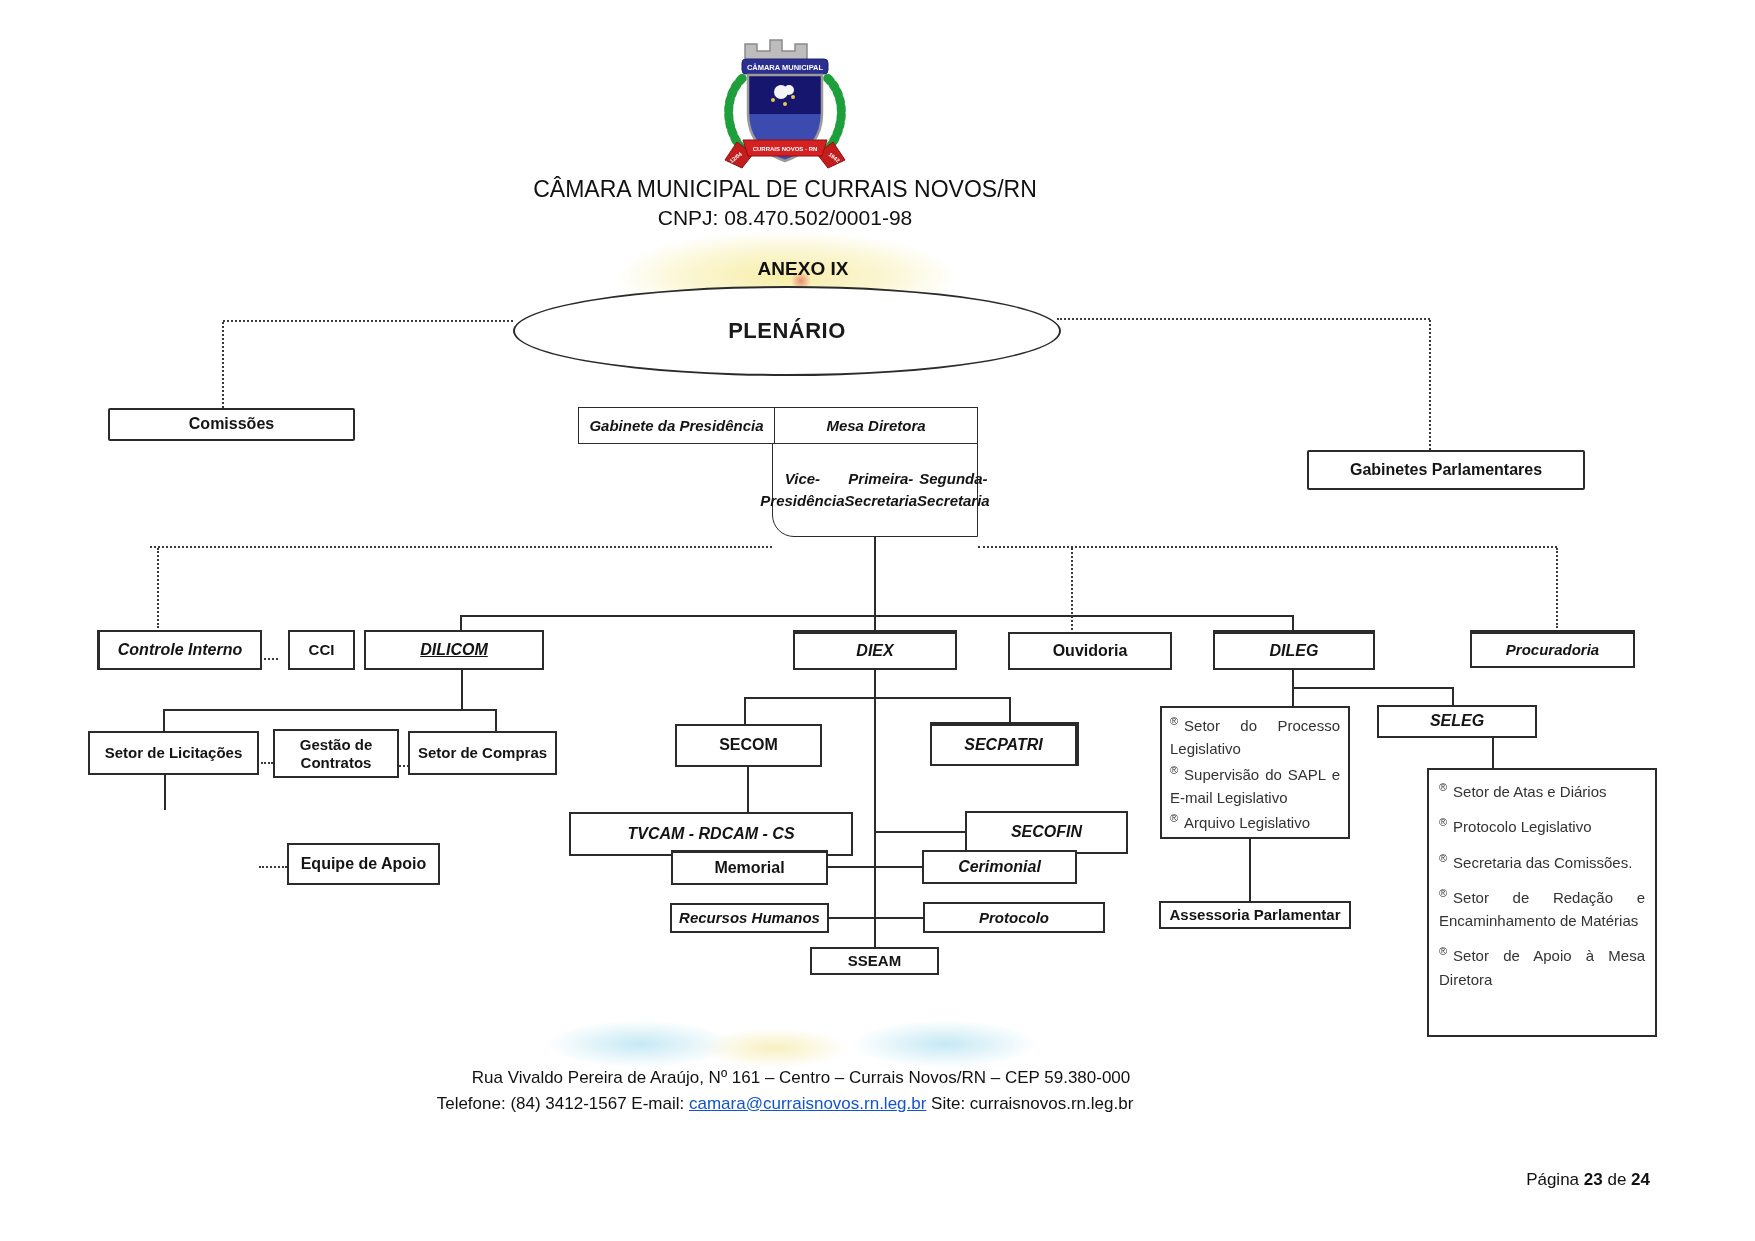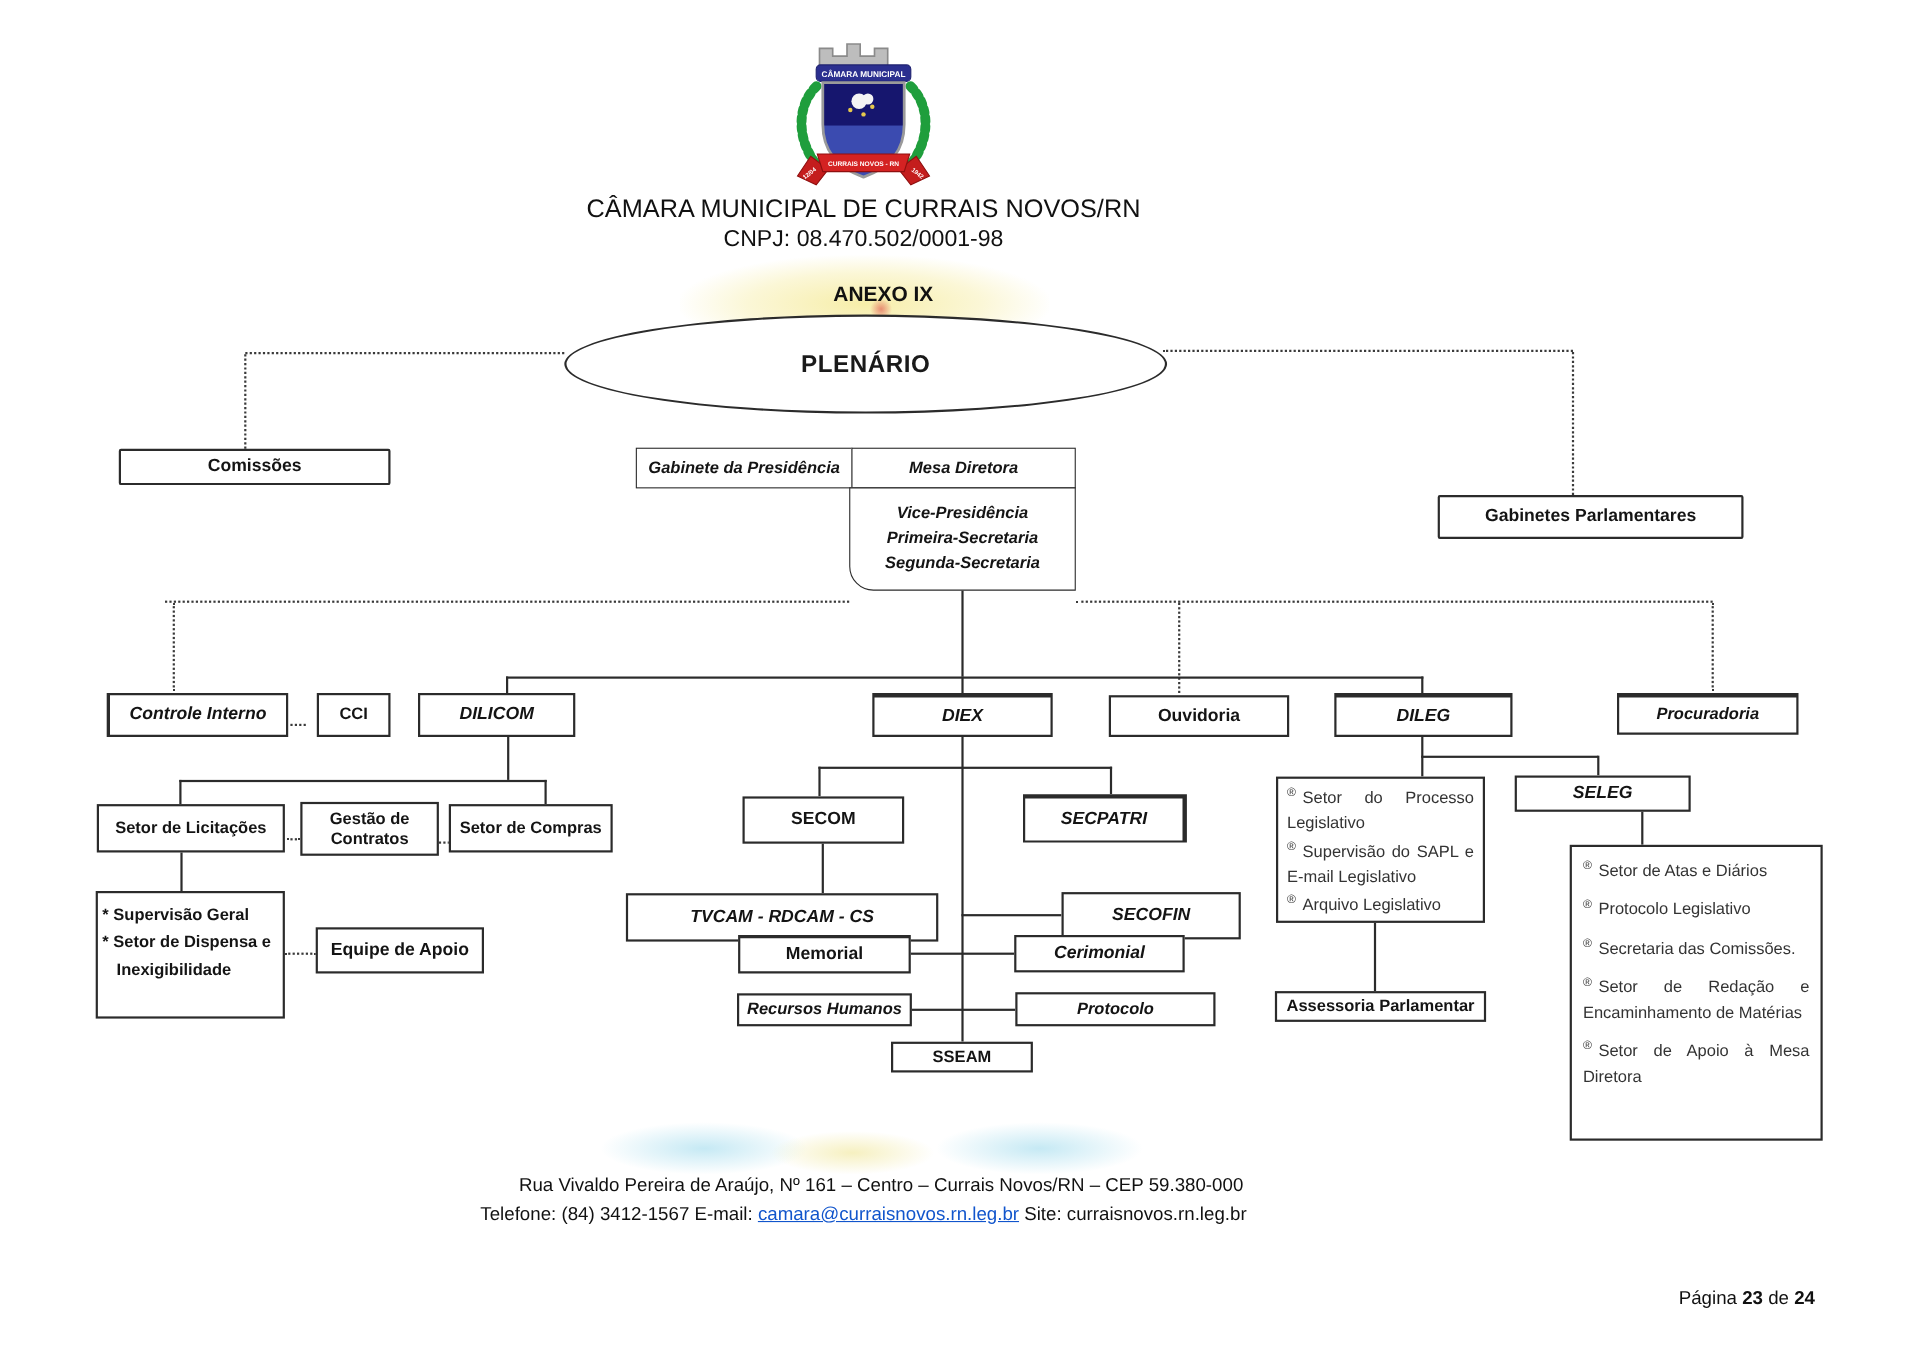--- a/index.html
+++ b/index.html
@@ -106,21 +106,21 @@
     <span>Comissões</span>
   </div>
 
   <div class="bx thin it f15" style="left:578px;top:407px;width:197px;height:37px;">
     <span>Gabinete da Presidência</span>
   </div>
   <div class="bx thin it f15" style="left:774px;top:407px;width:204px;height:37px;">
     <span>Mesa Diretora</span>
   </div>
   <div class="bx thin it f15" style="left:772px;top:443px;width:206px;height:94px;
-       border-bottom-left-radius:22px;flex-direction:column;line-height:1.5;">
+       border-bottom-left-radius:22px;flex-direction:row;line-height:1.5;">
     <div>Vice-Presidência</div>
     <div>Primeira-Secretaria</div>
     <div>Segunda-Secretaria</div>
   </div>
 
   <div class="bx round" style="left:1307px;top:450px;width:278px;height:40px;">
     <span>Gabinetes Parlamentares</span>
   </div>
 
   <div class="hd" style="left:150px;top:546px;width:622px;"></div>
@@ -135,21 +135,21 @@
   <div class="vl" style="left:874px;top:615px;height:15px;"></div>
   <div class="vl" style="left:1292px;top:615px;height:15px;"></div>
 
   <div class="bx it" style="left:97px;top:630px;width:165px;height:40px;border-left-width:3px;">
     <span>Controle Interno</span>
   </div>
   <div class="hd" style="left:264px;top:658px;width:14px;"></div>
   <div class="bx f15" style="left:288px;top:630px;width:67px;height:40px;">
     <span>CCI</span>
   </div>
-  <div class="bx it" style="left:380px;top:630px;width:143px;height:40px;">
+  <div class="bx it" style="left:364px;top:630px;width:180px;height:40px;text-decoration:underline;">
     <span>DILICOM</span>
   </div>
   <div class="bx it" style="left:793px;top:630px;width:164px;height:40px;border-top-width:4px;">
     <span>DIEX</span>
   </div>
   <div class="bx" style="left:1008px;top:632px;width:164px;height:38px;">
     <span>Ouvidoria</span>
   </div>
   <div class="bx it" style="left:1213px;top:630px;width:162px;height:40px;border-top-width:4px;">
     <span>DILEG</span>
@@ -169,25 +169,20 @@
   <div class="hd" style="left:261px;top:762px;width:12px;"></div>
   <div class="bx f15" style="left:273px;top:729px;width:126px;height:49px;padding:0 8px;">
     <span>Gestão de Contratos</span>
   </div>
   <div class="hd" style="left:399px;top:765px;width:10px;"></div>
   <div class="bx f15" style="left:408px;top:731px;width:149px;height:44px;">
     <span>Setor de Compras</span>
   </div>
 
   <div class="vl" style="left:164px;top:775px;height:35px;"></div>
-  <div class="bx sup-box" style="left:87px;top:810px;width:172px;height:116px;">
-    <div>* Supervisão Geral</div>
-    <div>* Setor de Dispensa e</div>
-    <div class="cont">Inexigibilidade</div>
-  </div>
   <div class="hd" style="left:259px;top:866px;width:28px;"></div>
   <div class="bx" style="left:287px;top:843px;width:153px;height:42px;">
     <span>Equipe de Apoio</span>
   </div>
 
   <div class="vl" style="left:874px;top:670px;height:277px;"></div>
   <div class="hl" style="left:744px;top:697px;width:267px;"></div>
   <div class="vl" style="left:744px;top:697px;height:27px;"></div>
   <div class="vl" style="left:1009px;top:697px;height:25px;"></div>
 

